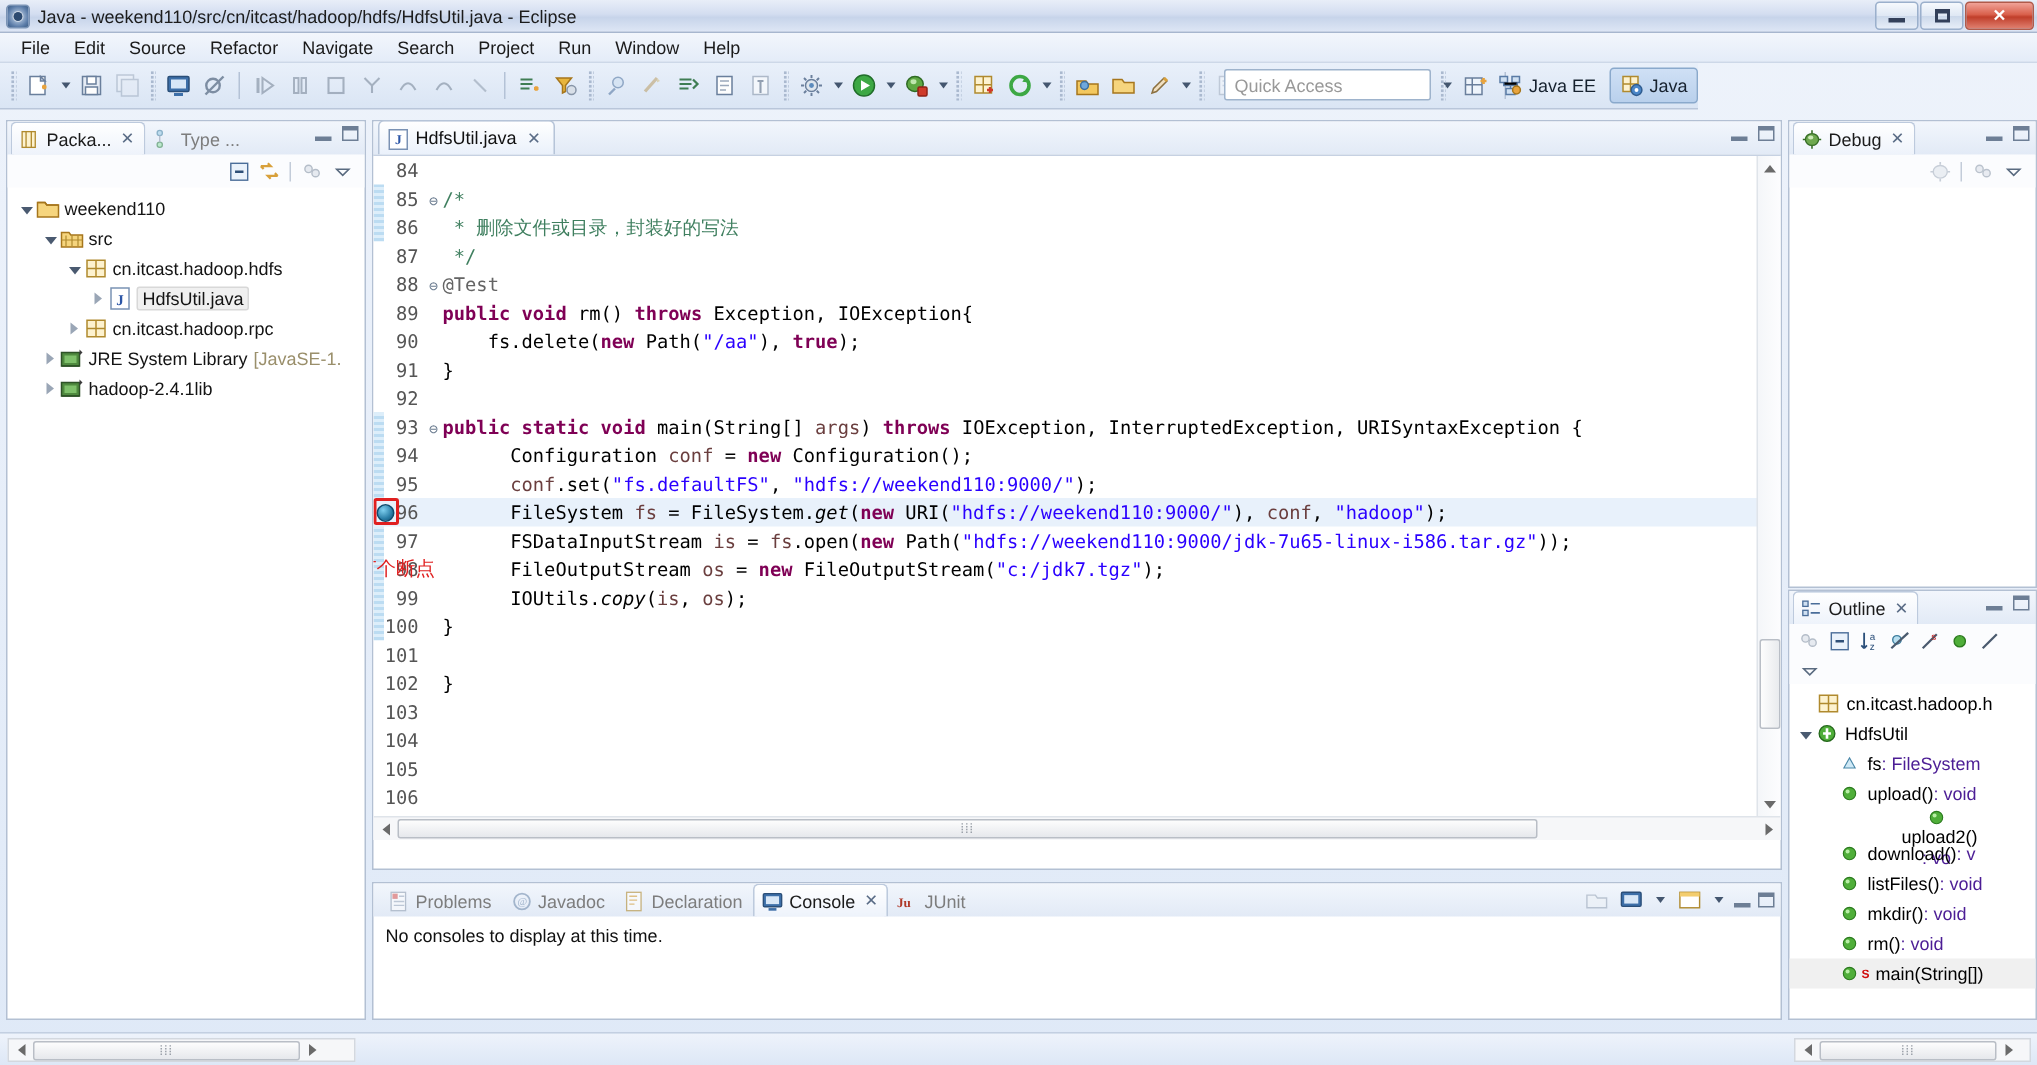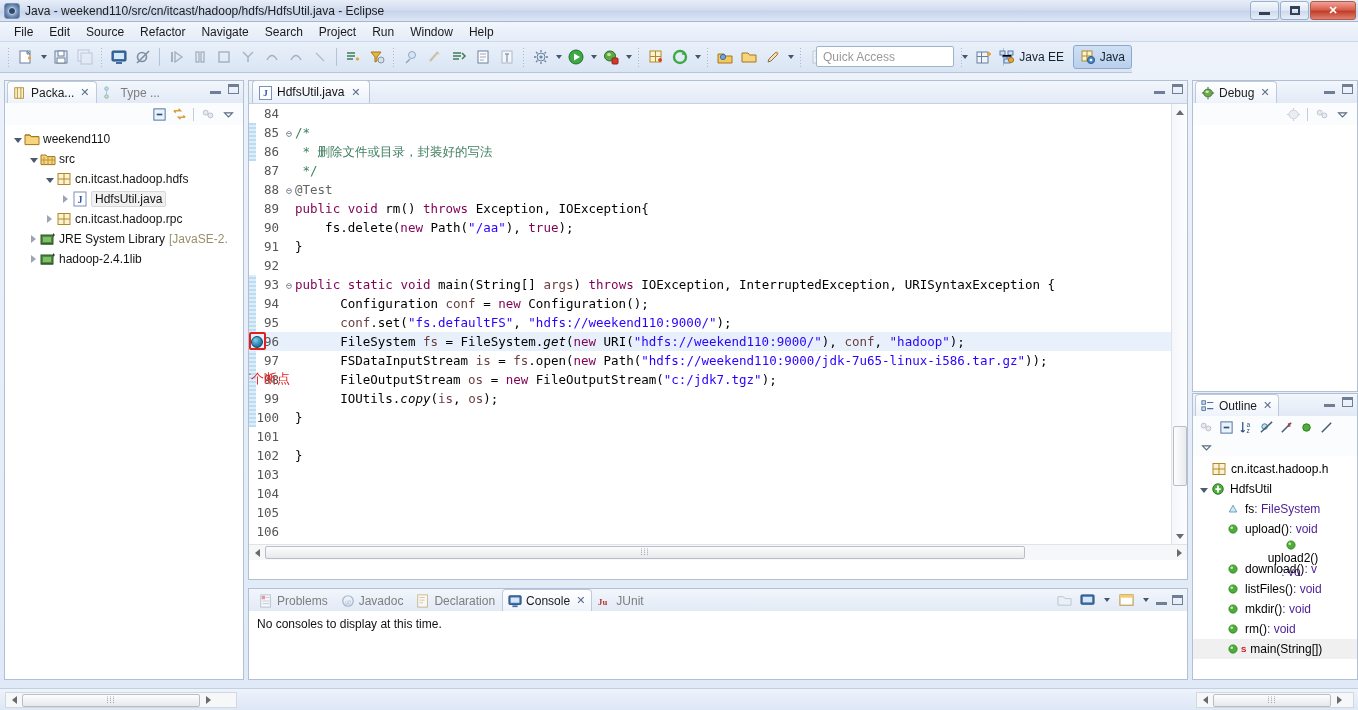--- a/index.html
+++ b/index.html
@@ -194,21 +194,21 @@
   .code-line { height:19px; white-space:pre; position:relative; }
   .code-line.hl { background:#e8f1fb; }
   .lineno {
     display:inline-block; width:34px; text-align:right;
     color:#555555; padding-right:4px;
     font-family:"DejaVu Sans Mono","Liberation Mono",monospace; font-size:12.5px;
   }
   .foldmark {
     display:inline-block; width:12px; text-align:center; color:#6b7c90; font-size:10px;
   }
-  .k { color:#7f0055; font-weight:normal; }      
+  .k { color:#7f0055; font-weight:bold; }      
   .s { color:#2a00ff; }                        
   .c { color:#3f7f5f; }                        
   .a { color:#646464; }                        
   .f { font-style:italic; }                    
   .p { color:#6a3e3e; }                        
   .t { color:#000000; }
 
   .quickdiff {
     position:absolute; left:0; top:0; width:7px; height:456px;
   }
@@ -666,21 +666,21 @@
         </div>
         <div class="tree-row" style="padding-left: 22px;">
           <span class="twisty closed"></span>
           <span class="ic"><svg width="16" height="16" viewBox="0 0 16 16">
               <rect x="1" y="4" width="12" height="9" fill="#4f8a3f" stroke="#2d5226"></rect>
               <rect x="3" y="6" width="8" height="5" fill="#7ec06a"></rect>
               <path d="M13 2 l2 2 l-2 2 Z" fill="#3b3b3b"></path>
               <path d="M1 13 h12" stroke="#2d5226"></path>
             </svg></span>
           <span class="tree-label">JRE System Library</span>
-          <span class="dim" style="margin-left: 4px;">[JavaSE-2.</span>
+          <span class="dim" style="margin-left: 4px;">[JavaSE-1.</span>
         </div>
         <div class="tree-row" style="padding-left: 22px;">
           <span class="twisty closed"></span>
           <span class="ic"><svg width="16" height="16" viewBox="0 0 16 16">
               <rect x="1" y="4" width="12" height="9" fill="#4f8a3f" stroke="#2d5226"></rect>
               <rect x="3" y="6" width="8" height="5" fill="#7ec06a"></rect>
               <path d="M13 2 l2 2 l-2 2 Z" fill="#3b3b3b"></path>
               <path d="M1 13 h12" stroke="#2d5226"></path>
             </svg></span>
           <span class="tree-label">hadoop-2.4.1lib</span>

